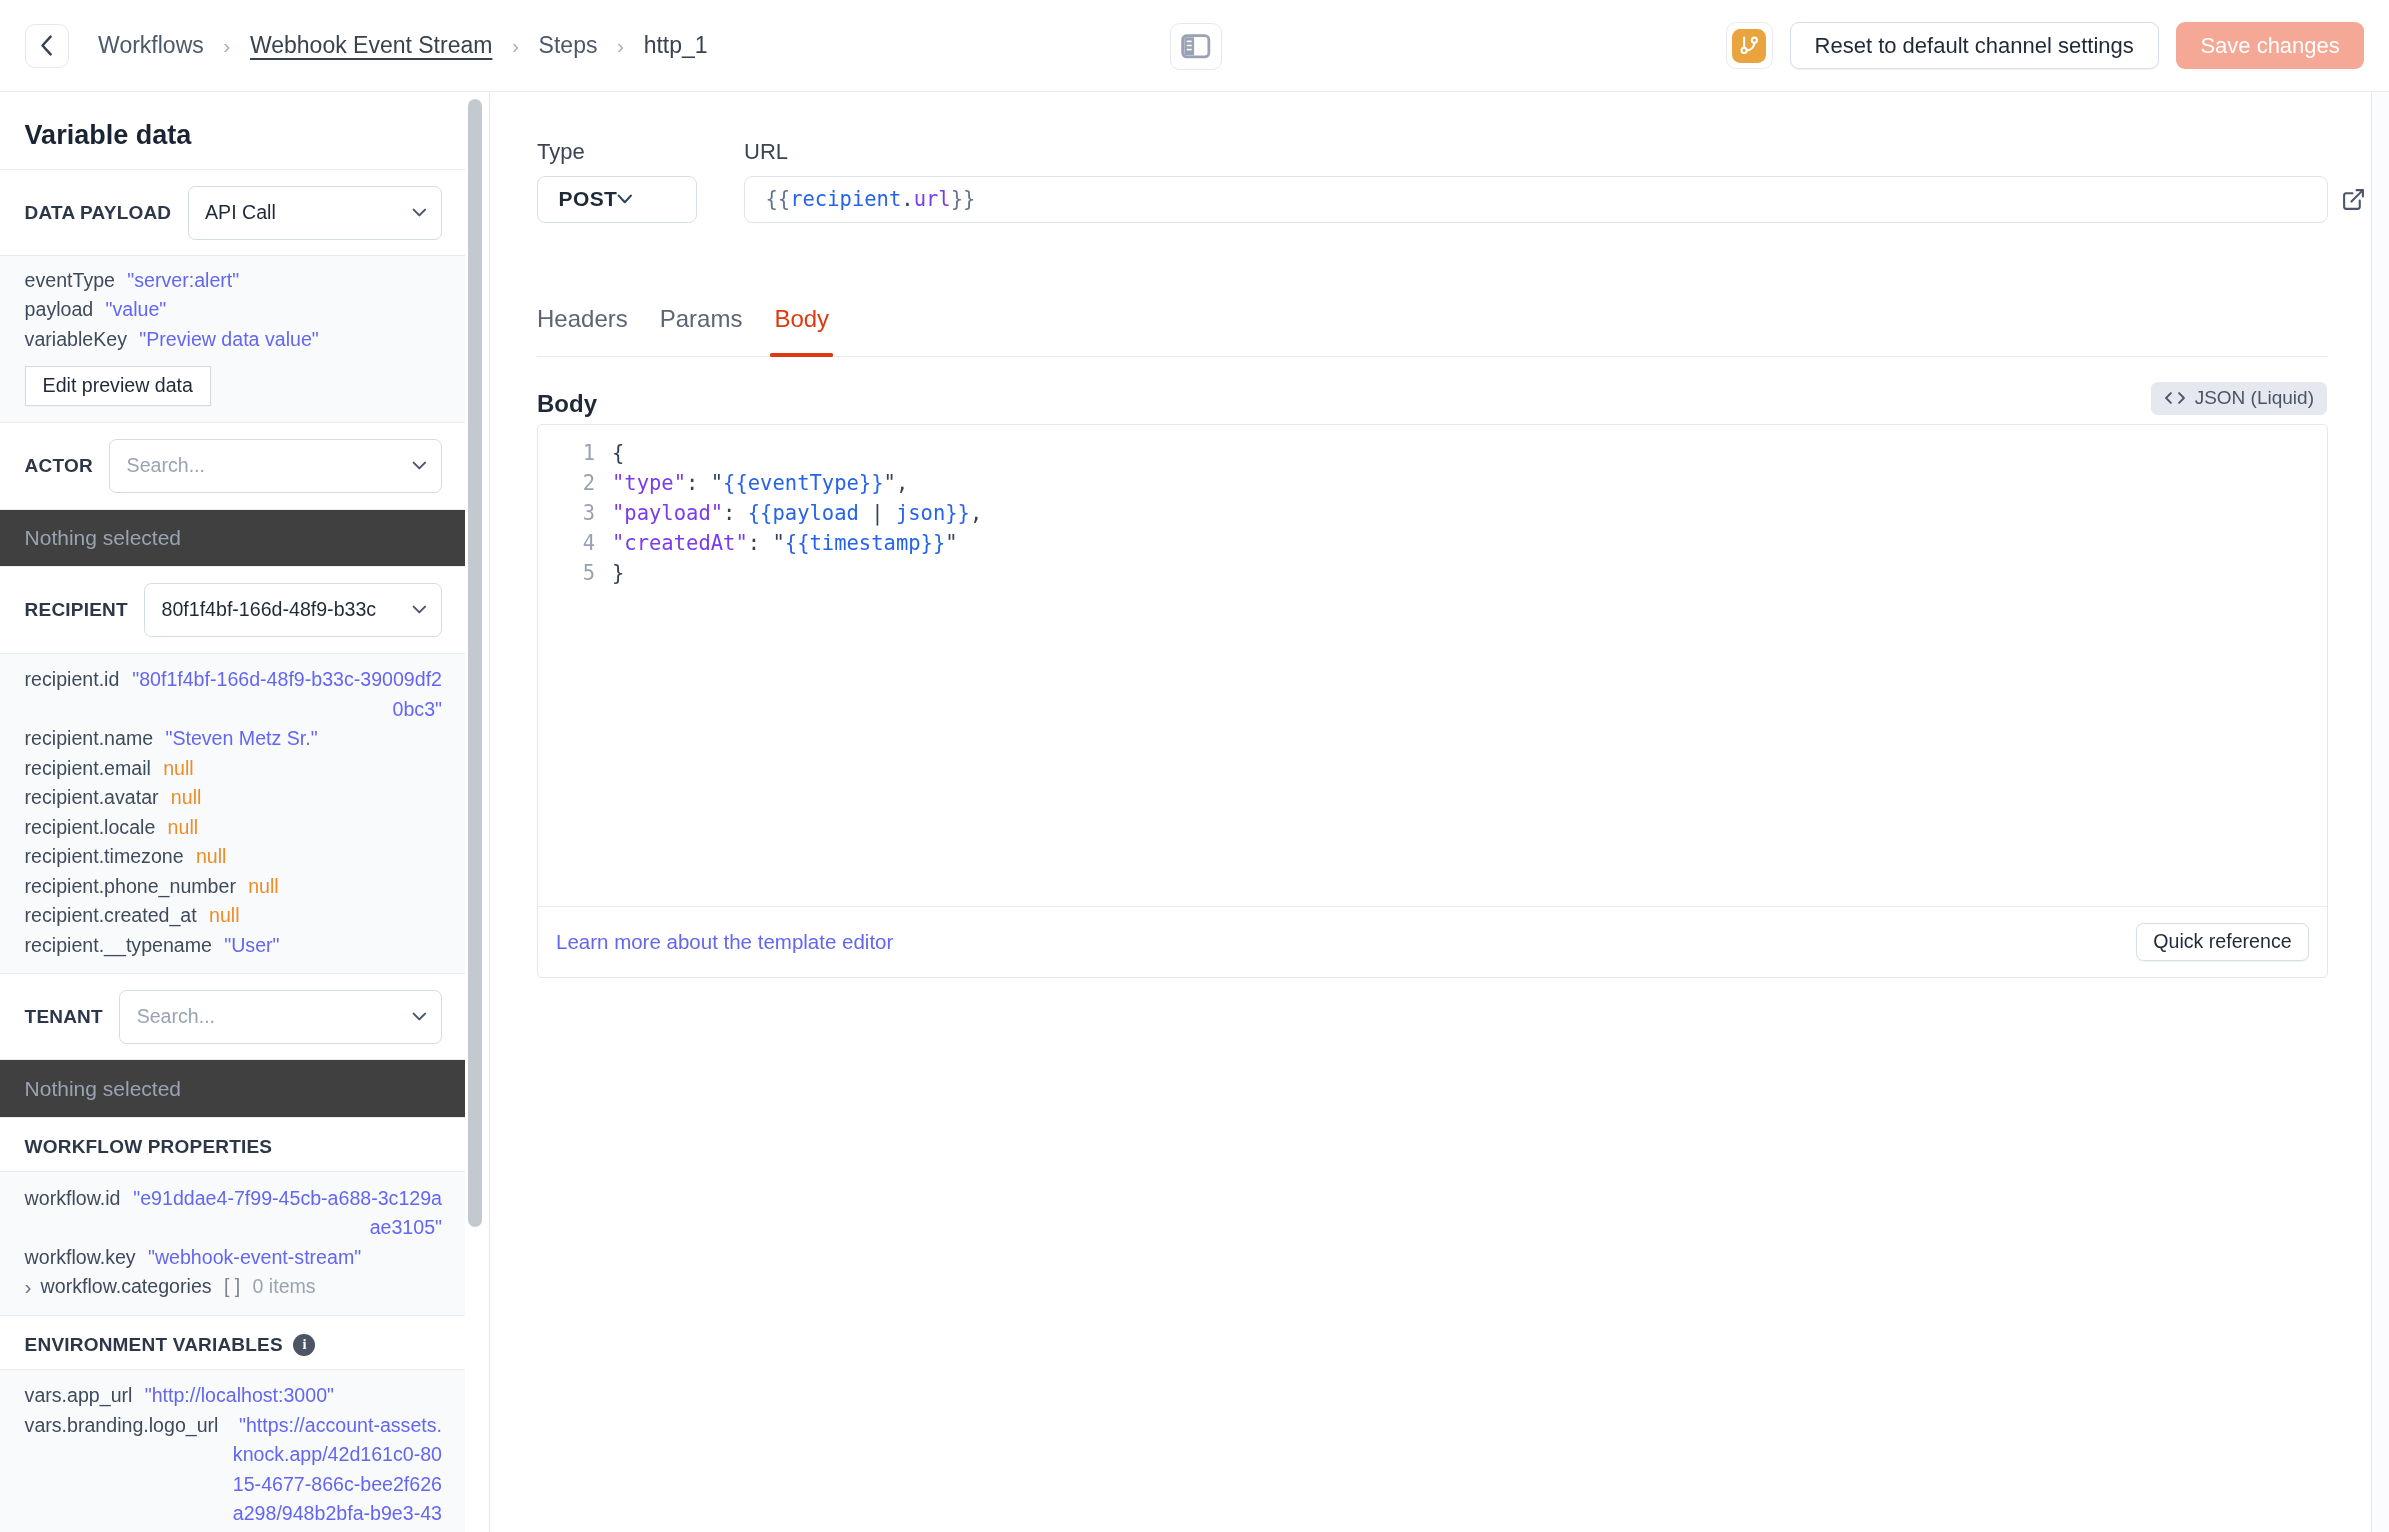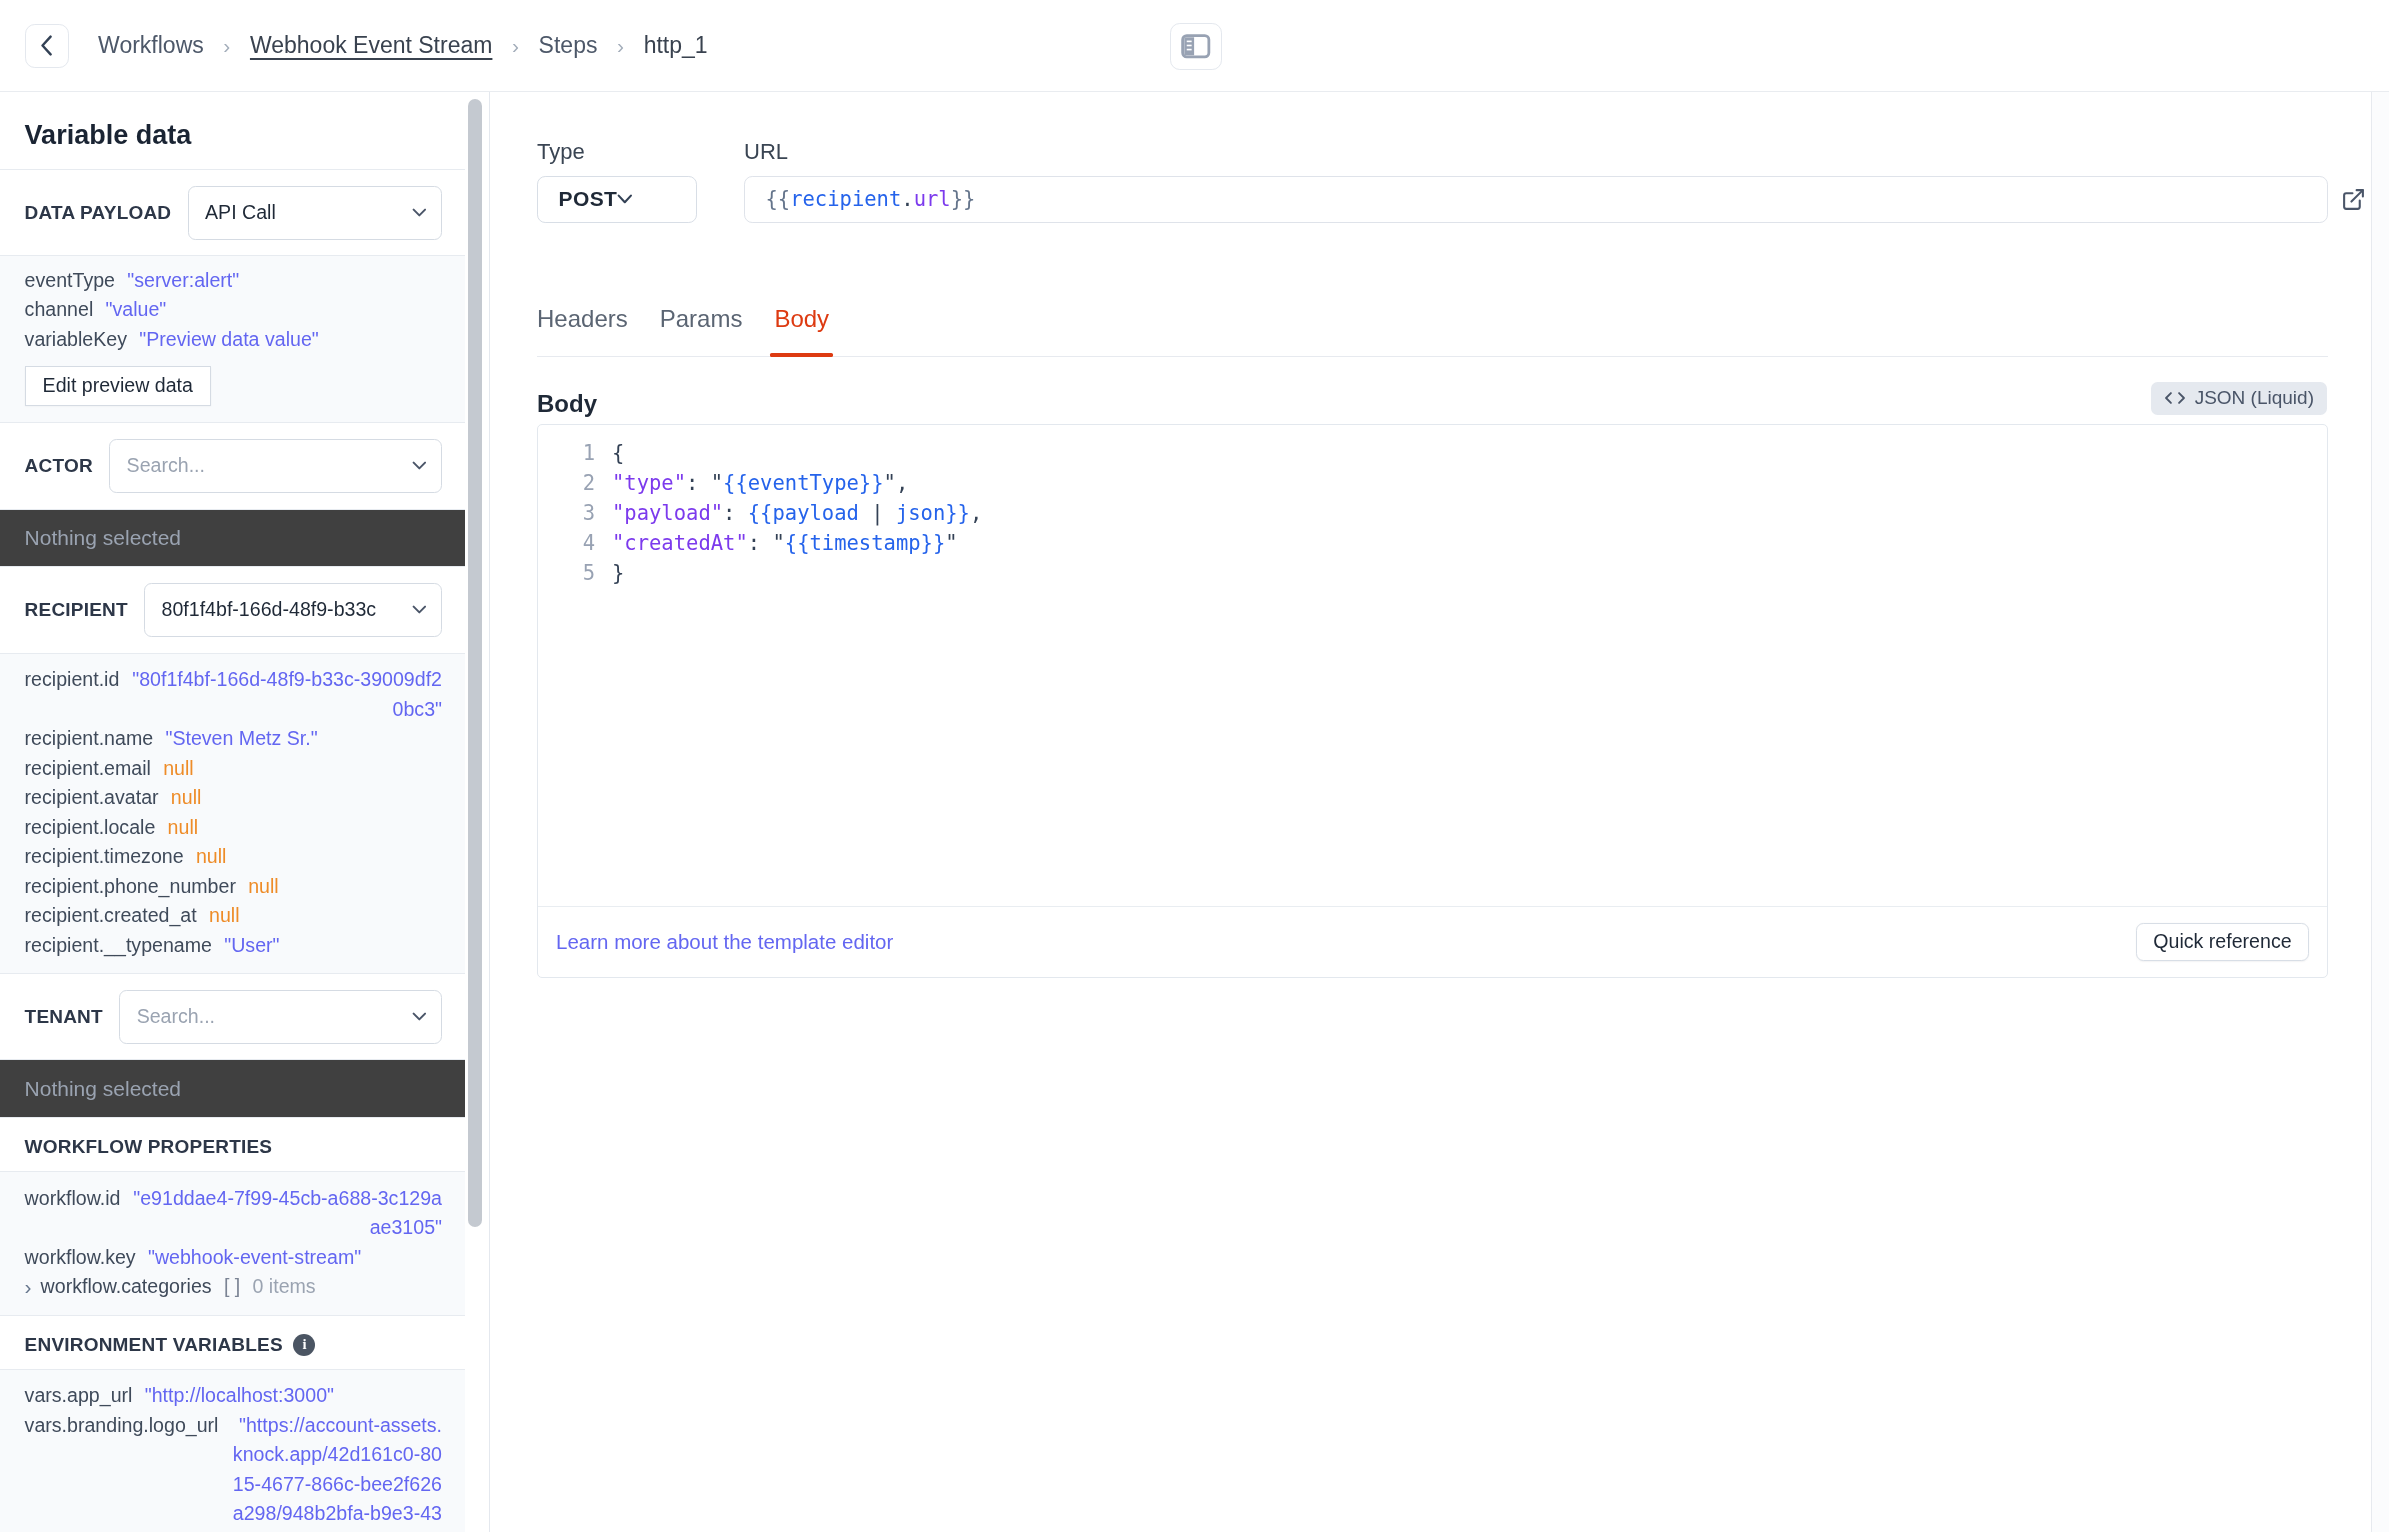--- a/index.html
+++ b/index.html
@@ -144,20 +144,34 @@
         <svg width="29.5" height="24.6" viewBox="0 0 36 30" fill="none">
           <rect x="2" y="2" width="32" height="26" rx="5" stroke="#98a2b3" stroke-width="3.4"></rect>
           <path d="M4 4 h12 v22 h-12 z" fill="#98a2b3"></path>
           <line x1="7" y1="9" x2="13" y2="9" stroke="#fff" stroke-width="2"></line>
           <line x1="7" y1="14" x2="13" y2="14" stroke="#fff" stroke-width="2"></line>
           <line x1="7" y1="19" x2="13" y2="19" stroke="#fff" stroke-width="2"></line>
         </svg>
       </span>
     </button>
 
+    <div class="topbar-right">
+      <button class="vcs-btn">
+        <span class="vcs-badge">
+          <svg width="20.5" height="20.5" viewBox="0 0 24 24" fill="none" stroke="#fff" stroke-width="2.4" stroke-linecap="round" stroke-linejoin="round">
+            <line x1="6" y1="3" x2="6" y2="15"></line>
+              <circle cx="18" cy="6" r="3"></circle>
+              <circle cx="6" cy="18" r="3"></circle>
+              <path d="M18 9a9 9 0 0 1-9 9"></path>
+          </svg>
+        </span>
+      </button>
+      <button class="btn-secondary">Reset to default channel settings</button>
+      <button class="btn-save">Save changes</button>
+    </div>
   </div>
 
   <div class="content">
 
     <div class="sidebar">
       <div class="sidebar-scroll">
 
         <div class="sb-title-block">
           <div class="sb-title">Variable data</div>
         </div>
@@ -174,21 +188,21 @@
           </div>
         </div>
 
         <div class="sb-gray preview">
           <div>
               <div class="field">
                 <span class="fkey">eventType</span>
                 <span class="fval string">"server:alert"</span>
               </div>
               <div class="field">
-                <span class="fkey">channel</span>
+                <span class="fkey">payload</span>
                 <span class="fval string">"value"</span>
               </div>
               <div class="field">
                 <span class="fkey">variableKey</span>
                 <span class="fval string">"Preview data value"</span>
               </div>
             </div>
           <button class="edit-btn">Edit preview data</button>
         </div>
 

